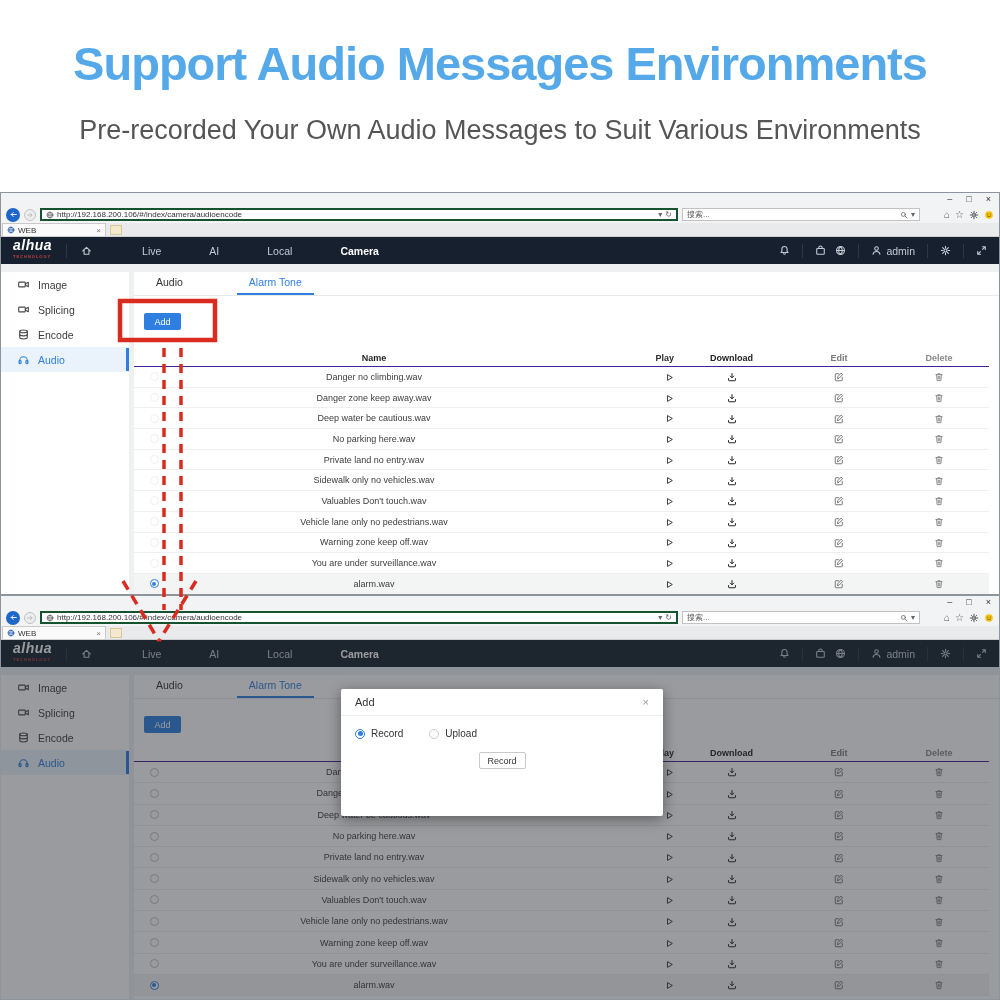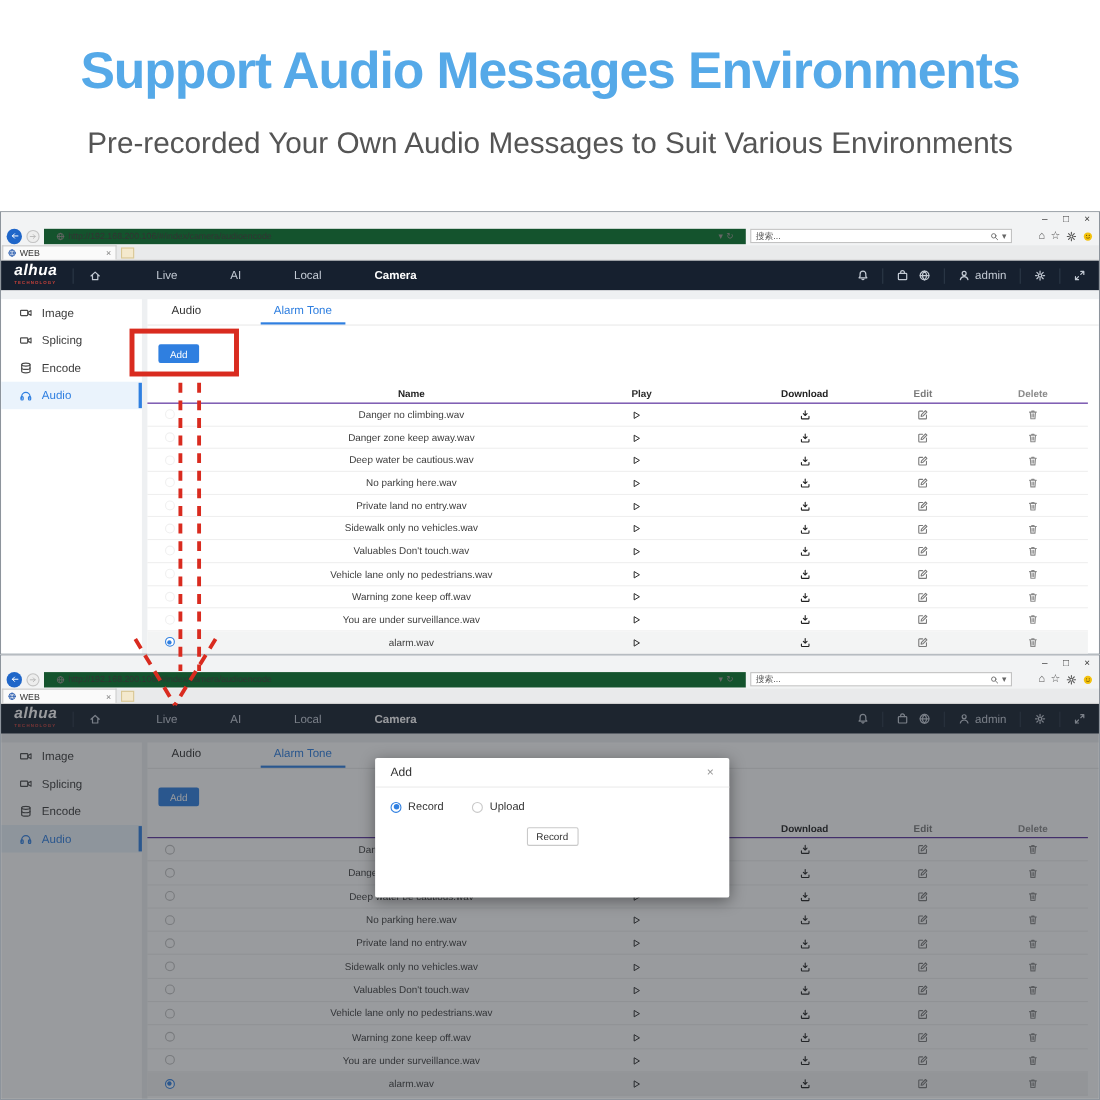--- a/index.html
+++ b/index.html
@@ -18,21 +18,21 @@
   .window{position:absolute;left:0;width:1000px;background:#fff;border:1px solid #8d949c}
   #win1{top:192px;height:403px}
   #win2{top:595px;height:405px}
   .chrome{position:relative;height:44px;background:#f2f3f4}
   .titlebar{height:13px;position:relative}
   .win-controls{position:absolute;right:8px;top:1px;display:flex;gap:14px;font-size:9px;color:#333;line-height:11px}
   .win-controls span{cursor:default}
   .toolbar{height:17px;display:flex;align-items:center;padding:0 5px;gap:4px}
   .btn-back{width:14px;height:14px;border-radius:50%;background:#1f66c9;color:#fff;display:flex;align-items:center;justify-content:center;flex:0 0 auto}
   .btn-fwd{width:12px;height:12px;border-radius:50%;border:1px solid #c3c3c3;background:#ededed;color:#b5b5b5;display:flex;align-items:center;justify-content:center;flex:0 0 auto}
-  .url-field{flex:0 0 638px;height:13px;background:#fff;border:7px solid #14532d;display:flex;align-items:center;font-size:8px;color:#333;padding:0 4px;gap:3px}
+  .url-field{flex:0 0 638px;height:13px;background:#fff;border:2px solid #14532d;display:flex;align-items:center;font-size:8px;color:#333;padding:0 4px;gap:3px}
   .url-text{flex:1;white-space:nowrap;overflow:hidden}
   .fld-glyph{font-size:8px;color:#666}
   .search-field{flex:0 0 238px;height:13px;background:#fff;border:1px solid #c2c2c2;display:flex;align-items:center;font-size:8px;color:#555;padding:0 4px;gap:3px}
   .search-text{flex:1}
   .toolbar-icons{display:flex;gap:5px;align-items:center;margin-left:auto;color:#555;font-size:10px;line-height:10px}
   .tabrow{height:14px;background:#e9eaeb;display:flex;align-items:flex-end;padding-left:1px;border-bottom:1px solid #cfcfcf}
   .btab{width:104px;height:13px;background:#fafafa;border:1px solid #c9c9c9;border-bottom:none;display:flex;align-items:center;gap:3px;padding:0 4px;font-size:8px;color:#333}
   .btab .x{margin-left:auto;color:#777}
   .newtab{width:12px;height:10px;background:#f4e9cd;border:1px solid #d9c globalization;border:1px solid #d9c795;margin-left:4px;margin-bottom:1px}
 
@@ -65,21 +65,21 @@
   .table{position:absolute;left:0;right:10px}
   #win1 .table{top:77px}
   #win2 .table{top:69px}
   .thead,.trow{display:flex;align-items:center;font-size:9px;color:#3c3c3c;border-bottom:1px solid #efefef}
   .thead{height:18px;font-weight:bold;color:#1f1f1f;border-bottom:1px solid #4c1d95}
   #win1 .trow{height:20.7px}
   #win2 .trow{height:21.3px}
   .trow.selected{background:#f3f4f4}
   .c-radio{width:40px;display:flex;justify-content:center}
   .c-name{flex:1;text-align:center;white-space:nowrap;overflow:hidden}
-  .c-play{width:100px;text-align:left;color:#2b2b2b}
+  .c-play{width:100px;text-align:right;color:#2b2b2b}
   .c-dl{width:115px;text-align:center;color:#222}
   .c-edit{width:100px;text-align:center;color:#7a7a7a}
   .c-del{width:100px;text-align:center;color:#8a8a8a}
   .rb{width:9px;height:9px;border-radius:50%;border:1px solid #f0f0f0;background:#fff;position:relative;cursor:pointer}
   #win2 .rb{border-color:#c2c2c2}
   .rb.checked{border-color:#2f7fe0}
   #win2 .rb.checked{border-color:#2f7fe0}
   .rb.checked::after{content:"";position:absolute;left:1.5px;top:1.5px;right:1.5px;bottom:1.5px;border-radius:50%;background:#2f7fe0}
 
   

